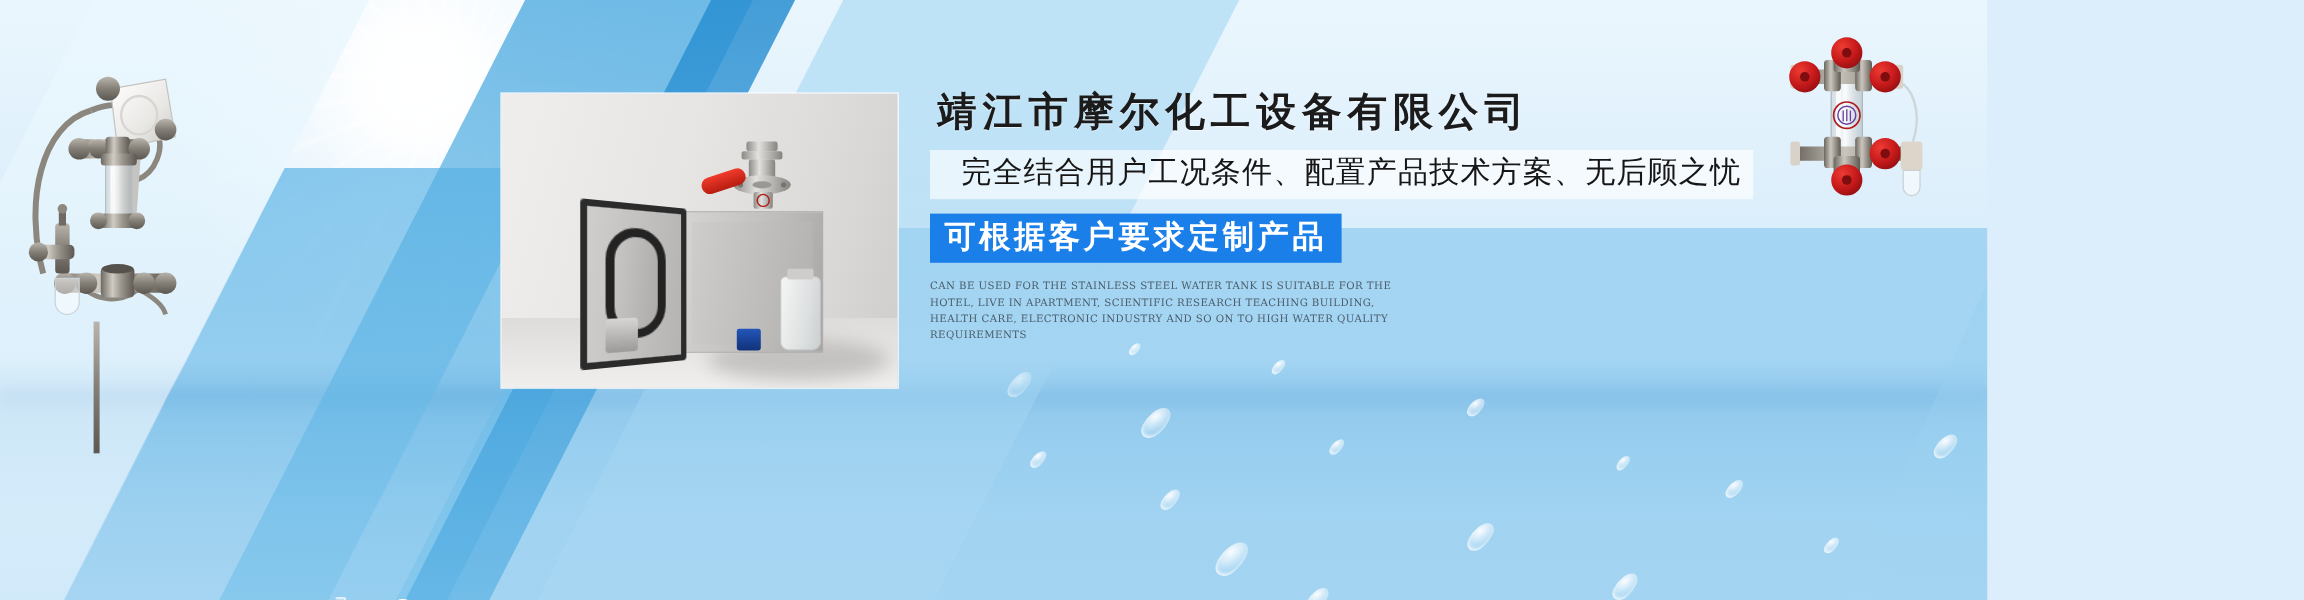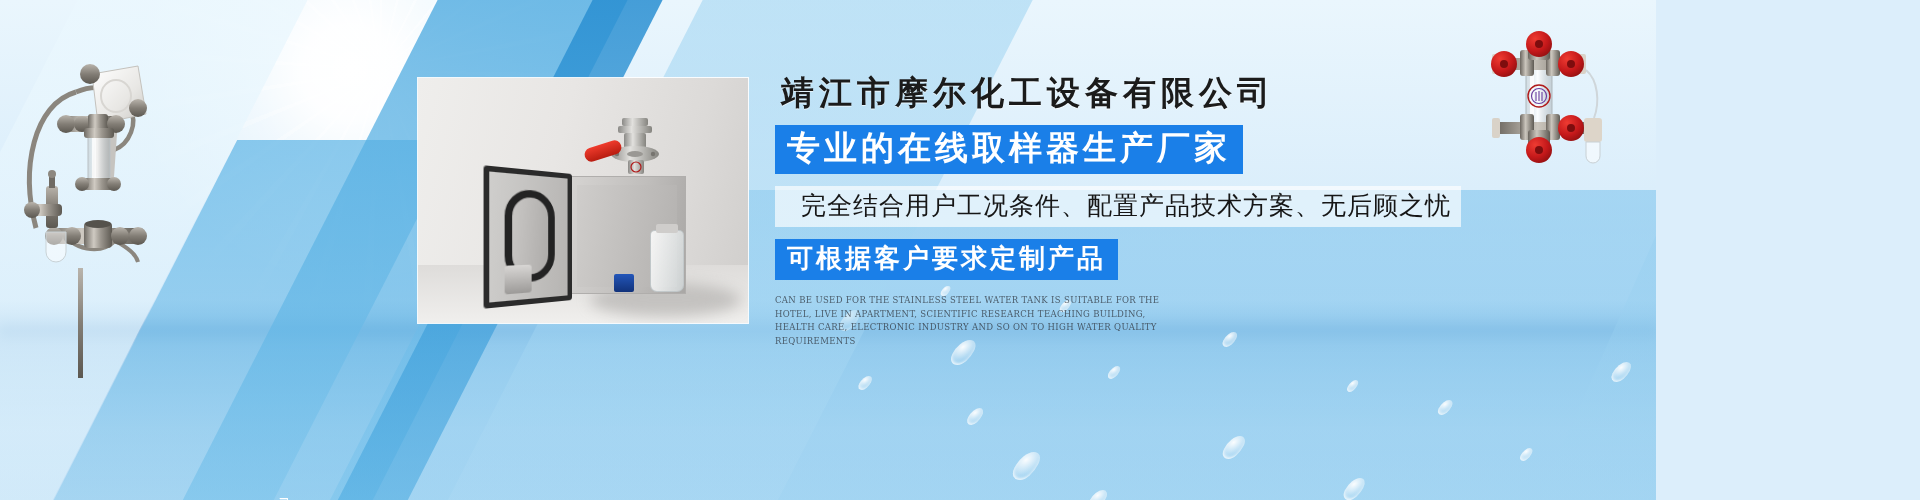--- a/index.html
+++ b/index.html
@@ -347,23 +347,20 @@
       <rect x="20" y="46" width="16" height="14" rx="2" fill="url(#st2)"></rect>
       <circle cx="28" cy="53" r="5" fill="none" stroke="#b01b1b" stroke-width="1.2"></circle>
     </svg>
     <div class="ph-red"></div>
   </div>
 
   <div id="text-block">
 
     <div class="company-name">靖江市摩尔化工设备有限公司</div>
 
-    <div class="slogan-main">
-      <span class="hl-bar">专业的在线取样器生产厂家</span>
-    </div>
 
     <div>
       <span class="line-plain">完全结合用户工况条件、配置产品技术方案、无后顾之忧</span>
     </div>
 
     <div class="slogan-sub">
       <span class="hl-bar">可根据客户要求定制产品</span>
     </div>
 
     <div class="eng-text">CAN BE USED FOR THE STAINLESS STEEL WATER TANK IS SUITABLE FOR THE HOTEL, LIVE IN APARTMENT, SCIENTIFIC RESEARCH TEACHING BUILDING, HEALTH CARE, ELECTRONIC INDUSTRY AND SO ON TO HIGH WATER QUALITY REQUIREMENTS</div>

